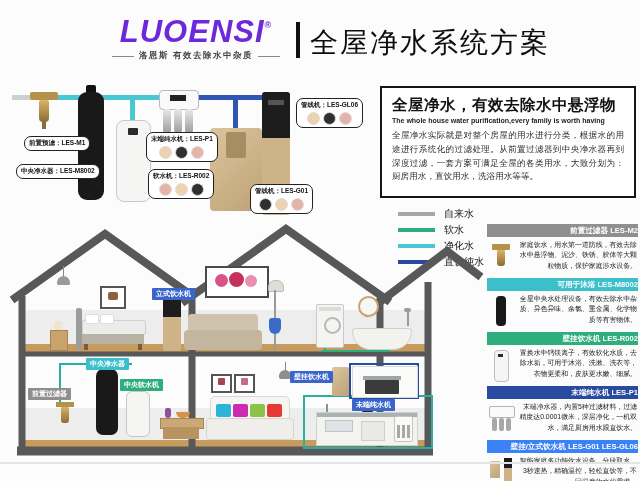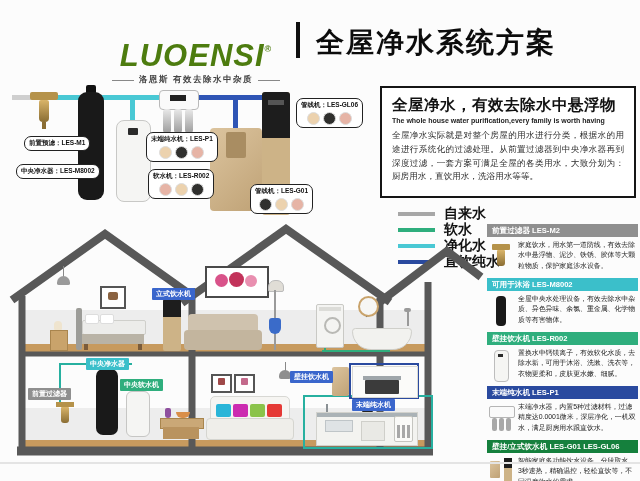--- a/index.html
+++ b/index.html
@@ -1,28 +1,28 @@
 <!DOCTYPE html>
 <html><head>
 <meta charset="utf-8">
 <style>
   html,body{margin:0;padding:0;}
   .page{position:relative;width:640px;height:481px;background:#fcfcfc;overflow:hidden;
         font-family:"Liberation Sans","DejaVu Sans",sans-serif;color:#111;}
 
   
   .logo-wrap{position:absolute;left:100px;top:16px;width:192px;text-align:center;}
-  .logo{font-size:31px;font-weight:900;font-style:italic;letter-spacing:1px;color:#4d7c0f;line-height:1;margin-top:24px;}
+  .logo{font-size:31px;font-weight:900;font-style:italic;letter-spacing:1px;color:#6d28d9;line-height:1;}
   .logo sup{font-size:9px;font-style:normal;vertical-align:14px;}
   .tagline{margin-top:3px;font-size:8.5px;color:#444;letter-spacing:1.5px;
            display:flex;align-items:center;justify-content:center;gap:5px;font-weight:bold;}
   .tagline i{display:block;width:22px;height:1px;background:#888;}
   .hdr-divider{position:absolute;left:296px;top:22px;width:4px;height:36px;background:#101010;}
-  .main-title{position:absolute;left:310px;top:24px;font-size:28px;font-weight:700;
-              letter-spacing:2px;color:#0c0c0c;white-space:nowrap;margin-left:6px;}
+  .main-title{position:absolute;left:310px;top:24px;font-size:28px;font-weight:400;
+              letter-spacing:2px;color:#0c0c0c;white-space:nowrap;}
 
   
   .pipe{position:absolute;}
   .pipe-gray{left:12px;top:95px;width:40px;height:5px;background:#cfcfcf;}
   .pipe-cyan{left:50px;top:95px;width:118px;height:5px;background:#49c8d4;}
   .pipe-cyan-drop{left:130px;top:99px;width:5px;height:23px;background:#49c8d4;}
   .pipe-blue{left:194px;top:95px;width:84px;height:5px;background:#2f55b5;}
   .pipe-blue-drop{left:233px;top:99px;width:5px;height:31px;background:#2f55b5;}
 
   
@@ -54,25 +54,25 @@
   .intro{position:absolute;left:380px;top:86px;width:256px;height:112px;box-sizing:border-box;
          background:#fff;border:2px solid #151515;padding:7px 10px 6px 10px;}
   .intro-title{font-size:15.5px;font-weight:900;letter-spacing:0.5px;}
   .intro-sub{font-size:7px;font-weight:bold;color:#222;margin-top:1px;}
   .intro-body{font-size:8.6px;line-height:1.6;color:#2c2c2c;margin-top:5px;text-align:justify;}
 
   
   .legend{position:absolute;left:398px;top:206px;}
   .legend-row{display:flex;align-items:center;height:16px;}
   .legend-line{width:37px;height:4px;margin-right:9px;}
-  .legend-label{font-size:14px;color:#111;font-weight:bold;}
+  .legend-label{font-size:10px;color:#111;font-weight:normal;}
 
   
   .panel{position:absolute;left:487px;top:224px;width:151px;}
-  .sec{margin-bottom:5px;}
+  .sec{margin-bottom:5px;text-align:right;}
   .sec-h{height:13px;line-height:13px;color:#fff;font-size:7.6px;font-weight:bold;padding-left:5px;}
   .sec-b{display:flex;padding:3px 1px 1px 1px;}
   .sec-img{width:26px;height:32px;margin-right:4px;flex:none;position:relative;}
   .sec-t{font-size:6.9px;line-height:1.5;color:#222;}
   .mi{position:absolute;}
 
   
   .house-svg{position:absolute;left:0;top:0;}
   .house-label{position:absolute;font-size:7px;color:#fff;font-weight:bold;
                padding:1px 4px;white-space:nowrap;z-index:6;border-radius:1px;}
@@ -216,21 +216,21 @@
         <div class="sec-img">
           <div class="mi" style="left:1px;top:4px;width:24px;height:10px;background:#fafafa;border:1px solid #b5b5b5;border-radius:2px;"></div>
           <div class="mi" style="left:4px;top:16px;width:5px;height:13px;background:#a8a8a8;border-radius:2px;"></div>
           <div class="mi" style="left:11px;top:16px;width:5px;height:13px;background:#a8a8a8;border-radius:2px;"></div>
           <div class="mi" style="left:18px;top:16px;width:5px;height:13px;background:#a8a8a8;border-radius:2px;"></div>
         </div>
         <div class="sec-t">末端净水器，内置5种过滤材料，过滤精度达0.0001微米，深层净化，一机双水，满足厨房用水跟直饮水。</div>
       </div>
     </div>
     <div class="sec">
-      <div class="sec-h" style="background: #15803d;">壁挂/立式饮水机 LES-G01 LES-GL06</div>
+      <div class="sec-h" style="background: #3b82f6;">壁挂/立式饮水机 LES-G01 LES-GL06</div>
       <div class="sec-b">
         <div class="sec-img">
           <div class="mi" style="left:2px;top:5px;width:10px;height:17px;background:linear-gradient(135deg,#dcc49e,#bfa276);border-radius:1px;"></div>
           <div class="mi" style="left:16px;top:2px;width:8px;height:28px;background:#cdb387;border-radius:1px;"></div>
           <div class="mi" style="left:16px;top:2px;width:8px;height:10px;background:#1d1d1d;"></div>
         </div>
         <div class="sec-t">智能家庭多功能饮水设备，分段取水，3秒速热，精确温控，轻松直饮等，不同温度饮水的需求。</div>
       </div>
     </div>
   </div>

